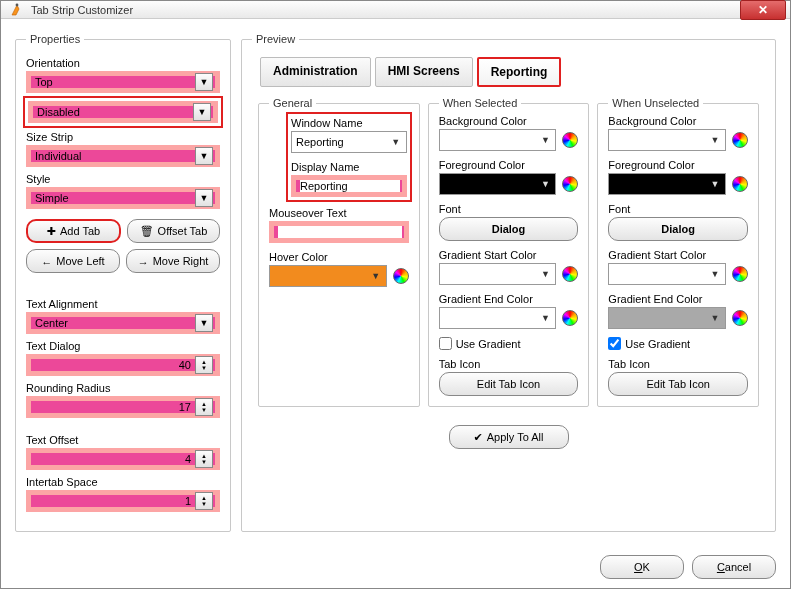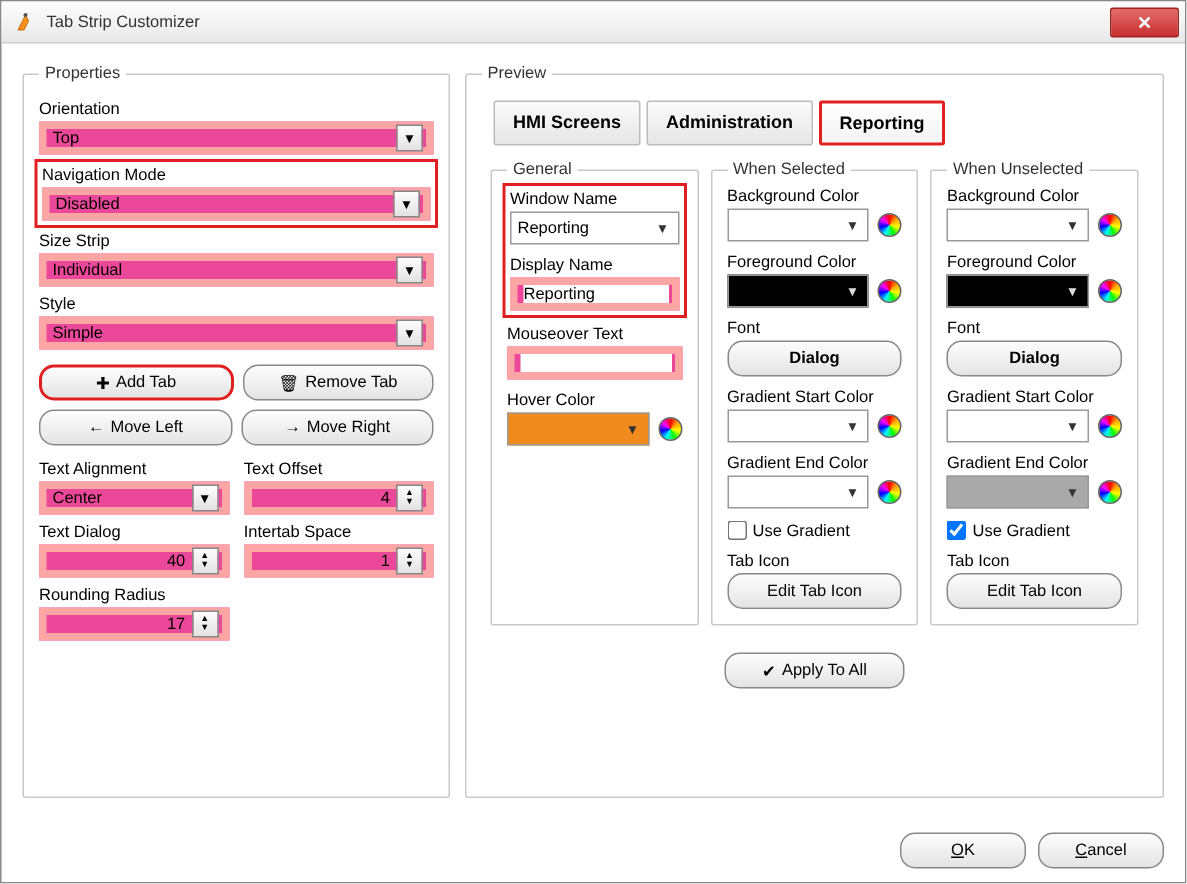--- a/index.html
+++ b/index.html
@@ -13,21 +13,21 @@
   }
   .window {
     width: 791px;
     height: 589px;
     background: #fff;
     border: 1px solid #888;
     display: flex;
     flex-direction: column;
   }
   .titlebar {
-    height: 28px;
+    height: 18px;
     background: linear-gradient(to bottom, #fdfdfd, #e9e9e9);
     border-bottom: 1px solid #ccc;
     display: flex;
     align-items: center;
     padding: 0 4px 0 8px;
   }
   .titlebar .app-icon {
     width: 16px; height: 16px; margin-right: 6px;
     display: inline-flex; align-items: center; justify-content: center;
   }
@@ -47,21 +47,21 @@
     display: flex;
     gap: 10px;
   }
   fieldset {
     border: 1px solid #c8c8c8;
     border-radius: 2px;
     padding: 6px 10px 10px 10px;
     margin: 0;
   }
   fieldset > legend { padding: 0 4px; color: #333; }
-  .props { width: 285px; }
+  .props { width: 216px; }
   .preview-pane { flex: 1; }
   .label { margin: 6px 0 2px 0; display: block; }
   .combo, .txt, .spin {
     width: 100%;
     height: 22px;
     border: 5px solid #fca5a5;
     background: #ec4899;
     display: flex;
     align-items: center;
     justify-content: space-between;
@@ -88,21 +88,21 @@
     align-items: center;
     justify-content: center;
     gap: 4px;
     padding: 0 8px;
     font-size: 11px;
     cursor: pointer;
     white-space: nowrap;
   }
   .btn-row { display:flex; gap:6px; margin-top:10px; }
   .btn-row .btn { flex:1; }
-  .two-col { display:flex; gap:10px; margin-top:4px; }
+  .two-col { display:flex; gap:10px; margin-top:19px;flex-direction:column; }
   .two-col > div { flex:1; }
   .hl-red { outline: 2px solid #e02020; outline-offset: 1px; }
   .hl-red-inner { border: 2px solid #e02020 !important; }
 
   
   .tabs-row { display:flex; gap:4px; padding: 6px 8px 10px 8px; }
   .tab {
     padding: 6px 12px;
     background: linear-gradient(to bottom,#fbfbfb,#e6e6e6);
     border: 1px solid #bcbcbc;
@@ -183,21 +183,20 @@
     <fieldset class="props">
       <legend>Properties</legend>
 
       <span class="label">Orientation</span>
       <div class="combo">
         <span class="combo-txt">Top</span>
         <span class="arrow-btn">▼</span>
       </div>
 
       <div class="hl-red" style="margin-top:6px; padding:2px;">
-        <span class="label" style="margin-top:0">Navigation Mode</span>
         <div class="combo">
           <span class="combo-txt">Disabled</span>
           <span class="arrow-btn">▼</span>
         </div>
       </div>
 
       <span class="label">Size Strip</span>
       <div class="combo">
         <span class="combo-txt">Individual</span>
         <span class="arrow-btn">▼</span>
@@ -209,21 +208,21 @@
         <span class="arrow-btn">▼</span>
       </div>
 
       <div class="btn-row">
         <div class="btn hl-red-inner">
           <span>✚</span>
           <span>Add Tab</span>
         </div>
         <div class="btn">
           <span>🗑</span>
-          <span>Remove Tab</span>
+          <span>Offset Tab</span>
         </div>
       </div>
       <div class="btn-row" style="margin-top:6px;">
         <div class="btn">
           <span>←</span>
           <span>Move Left</span>
         </div>
         <div class="btn">
           <span>→</span>
           <span>Move Right</span>
@@ -272,31 +271,31 @@
               </div>
           </div>
         </div>
       </div>
     </fieldset>
 
     <fieldset class="preview-pane">
       <legend>Preview</legend>
 
       <div class="tabs-row">
+        <div class="tab"><span>Administration</span></div>
         <div class="tab"><span>HMI Screens</span></div>
-        <div class="tab"><span>Administration</span></div>
         <div class="tab selected hl-red-inner"><span>Reporting</span></div>
       </div>
 
       <div class="preview-cols">
 
         <div class="gcol">
           <fieldset>
             <legend>General</legend>
-            <div class="hl-red" style="padding:2px;">
+            <div class="hl-red" style="padding:2px;margin-left:20px;">
               <span class="sec-label" style="margin-top:0">Window Name</span>
               <div class="mini-combo">
                 <span>Reporting</span>
                 <span class="dd">▼</span>
               </div>
               <span class="sec-label">Display Name</span>
               <div class="txt">
                 <input value="Reporting" style="">
               </div>
             </div>

